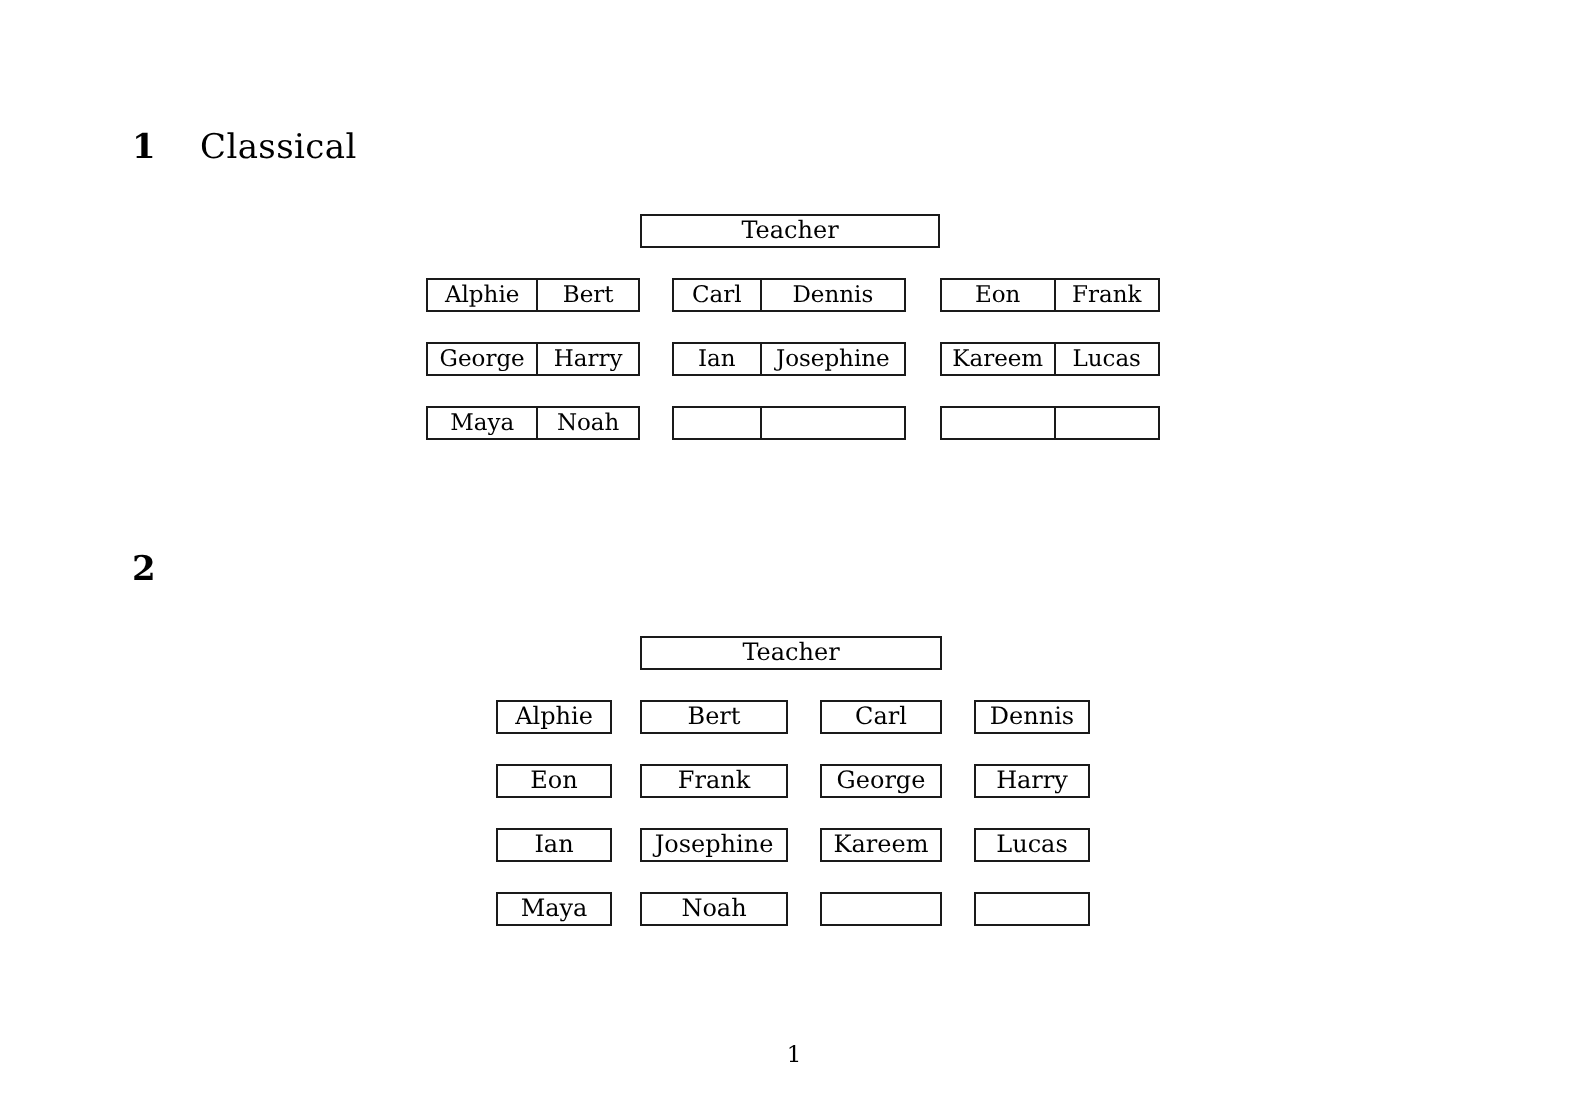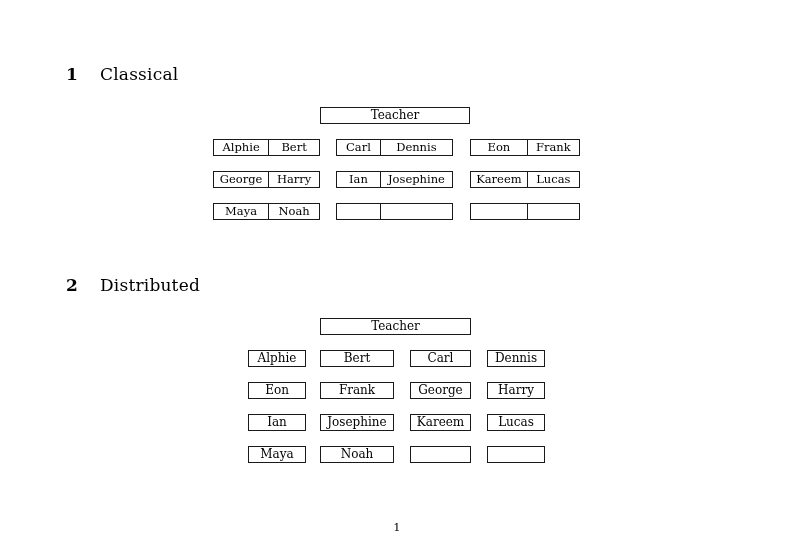--- a/index.html
+++ b/index.html
@@ -177,21 +177,20 @@
     <div class="cell c-a">Kareem</div>
     <div class="cell c-b">Lucas</div>
   </div>
   <div class="grp g3 r3">
     <div class="cell c-a"></div>
     <div class="cell c-b"></div>
   </div>
 
   <div class="section-heading" id="heading-distributed">
     <span class="section-number">2</span>
-    <span class="section-title">Distributed</span>
   </div>
 
   <div class="box distributed-teacher">Teacher</div>
 
   <div class="box d-box dc1 dr1">Alphie</div>
   <div class="box d-box dc2 dr1">Bert</div>
   <div class="box d-box dc3 dr1">Carl</div>
   <div class="box d-box dc4 dr1">Dennis</div>
 
   <div class="box d-box dc1 dr2">Eon</div>

